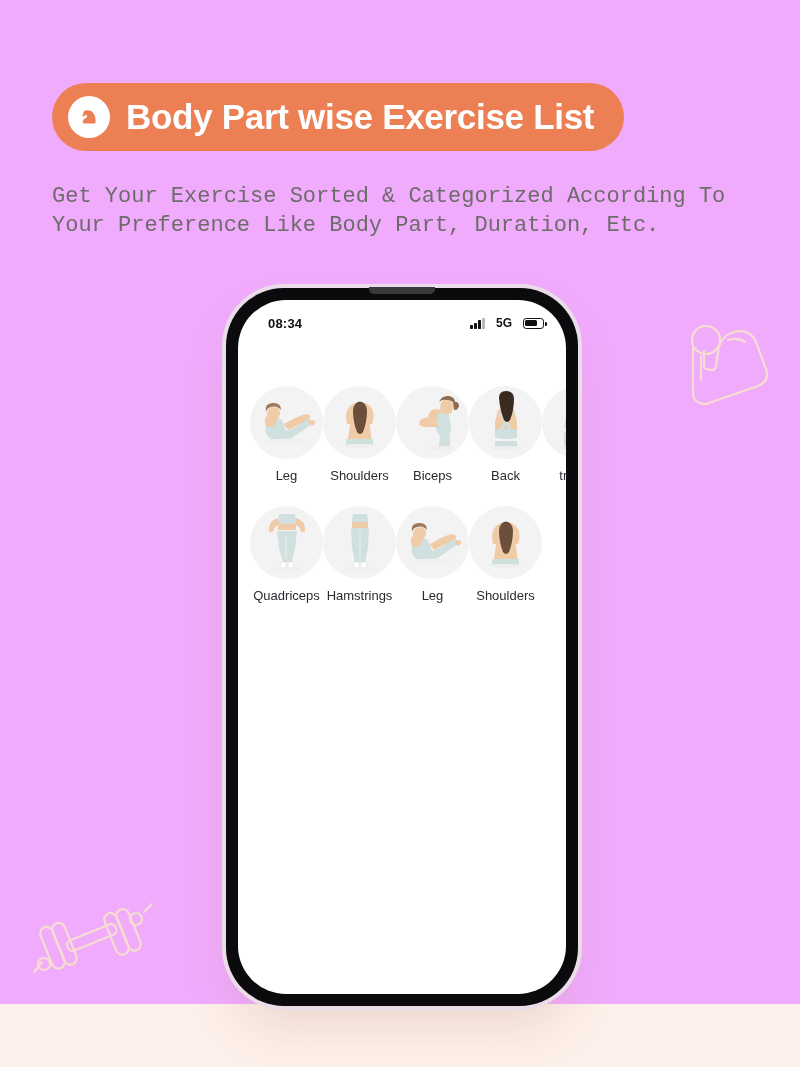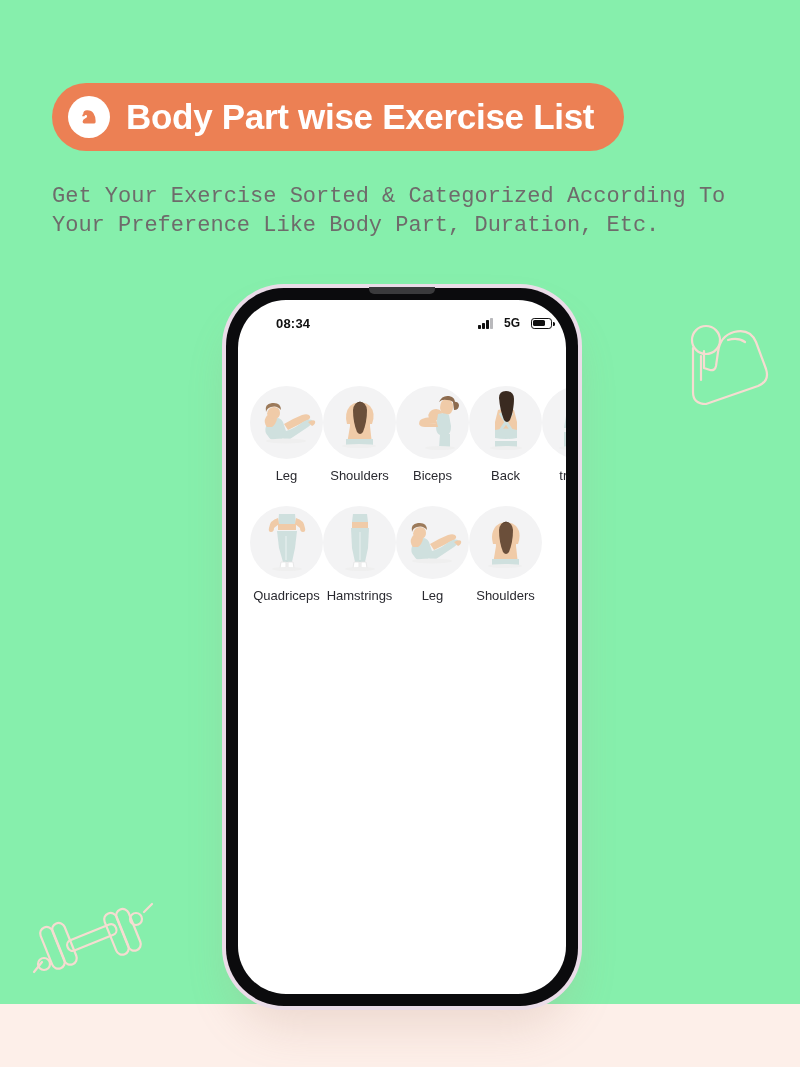--- a/index.html
+++ b/index.html
@@ -4,21 +4,21 @@
 <style>
   * { margin:0; padding:0; box-sizing:border-box; }
 
   html, body {
     width:800px; height:1067px;
     background:#FDEFE9;
     font-family:"Liberation Sans", sans-serif;
     overflow:hidden;
   }
 
-  .page { position:relative; width:800px; height:1004px; background:#86efac; }
+  .page { position:relative; width:800px; height:1004px; background:#f0abfc; }
 
   
   .deco { position:absolute; pointer-events:none; }
   .deco-bicep { top:318px; left:676px; width:110px; height:110px; }
   .deco-dumbbell { top:888px; left:26px; width:130px; height:105px; }
 
   
   .pill {
     position:absolute; left:52px; top:83px;
     height:68px;
@@ -85,21 +85,21 @@
     position:absolute; left:50%; top:-1px;
     transform:translateX(-50%);
     width:66px; height:7px;
     background:#3A3A3C;
     border-radius:0 0 5px 5px;
     z-index:4;
   }
 
   
   .statusbar {
-    position:absolute; left:12px; top:12px; width:100%;
+    position:absolute; left:4px; top:12px; width:100%;
     height:22px;
     display:flex; align-items:center;
     justify-content:space-between;
     padding:0 26px;
   }
   .status-time { font-size:13px; font-weight:bold; color:#111; letter-spacing:0.2px; }
   .status-right { display:flex; align-items:center; gap:11px; }
   .bars { display:flex; align-items:flex-end; gap:1.5px; height:11px; }
   .bars i { display:block; width:2.6px; background:#111; border-radius:0.8px; }
   .bars i:nth-child(1){ height:4px; }

